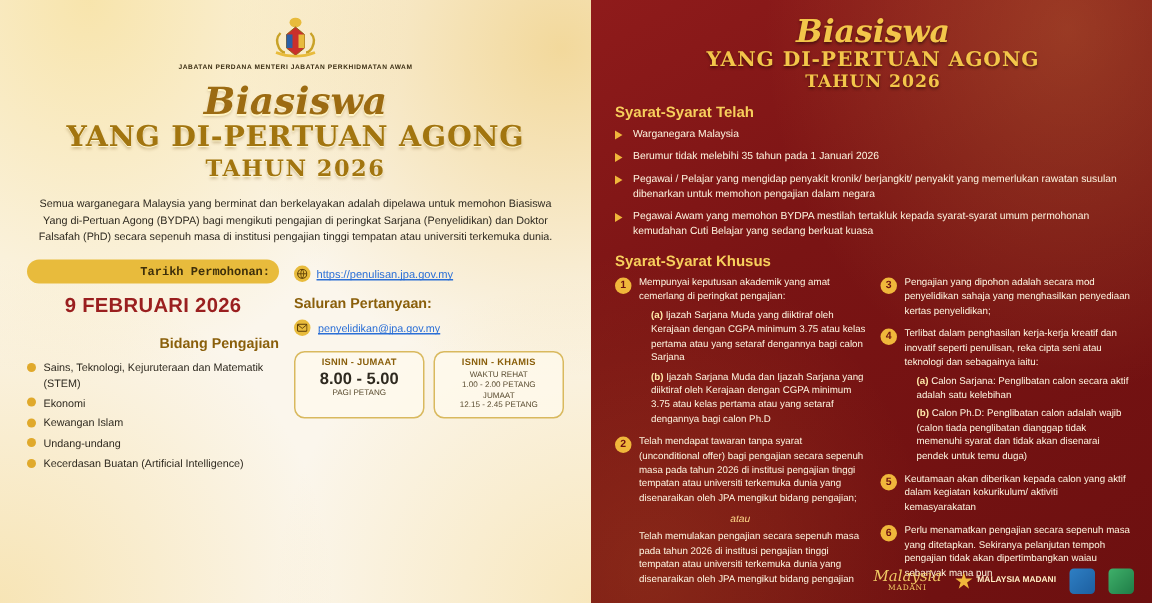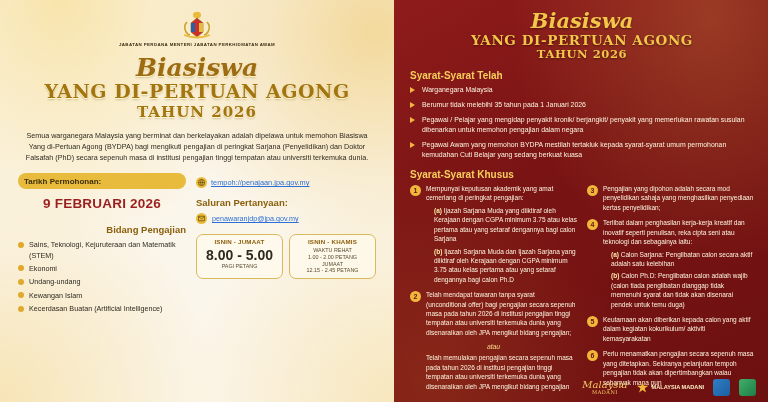--- a/index.html
+++ b/index.html
@@ -65,23 +65,24 @@
     text-align: center;
   }
 
   .two-col { display: flex; gap: 10px; margin-top: 10px; }
   .col-left { width: 168px; }
   .col-right { flex: 1; }
 
   .pill {
     background: #e8bb3c;
     border-radius: 12px;
-    text-align: left;
+    text-align: right;
     font-size: 8px; font-weight: bold; color: #3e2f0a;
     padding: 3.5px 6px;
+    font-family: Liberation Mono, monospace;
   }
   .date-big {
     text-align: center; font-weight: bold; color: #9a1f1f;
     font-size: 13.5px; margin-top: 7px; letter-spacing: .2px;
   }
   .date-sep { text-align: center; font-size: 7.5px; color: #3a3226; margin-top: 1px; }
 
   .sec-title {
     font-weight: bold; font-size: 9px; color: #8a5f0b; margin-bottom: 3px;
   }
@@ -117,21 +118,21 @@
   .contact { display: flex; align-items: center; gap: 5px; margin-top: 5px; }
   .contact .txt { font-size: 7.2px; color: #2f2a20; }
   .contact .txt.mail { color: #2b6fd6; text-decoration: underline; }
 
   .hours { display: flex; gap: 6px; margin-top: 10px; }
   .hours .hbox {
     flex: 1; border: 1px solid #d9b95e; border-radius: 7px;
     padding: 3px 2px 4px; text-align: center; background: rgba(255,251,238,.7);
   }
   .hours .hday { font-size: 6.2px; font-weight: bold; color: #8a5f0b; letter-spacing: .2px; }
-  .hours .htime { font-size: 14px; font-weight: bold; color: #2f2a20; margin-top: 2px; }
+  .hours .htime { font-size: 11px; font-weight: bold; color: #2f2a20; margin-top: 2px; }
   .hours .hsub { font-size: 5.4px; color: #5a4c30; line-height: 1.25; }
 
   
   .right {
     position: relative;
     width: 374px; height: 402px;
     background: linear-gradient(150deg, #8f1b1b 0%, #7a1414 40%, #6d1010 100%);
     color: #fff7e3;
     overflow: hidden;
   }
@@ -249,48 +250,48 @@
 
         <div class="col-left">
           <div class="pill">Tarikh Permohonan:</div>
           <div class="date-big">9 FEBRUARI 2026</div>
 
           <div class="bidang">
             <div class="sec-title">Bidang Pengajian</div>
             <ul class="blist">
               <li><span class="dot"></span><span>Sains, Teknologi, Kejuruteraan dan Matematik (STEM)</span></li>
               <li><span class="dot"></span><span>Ekonomi</span></li>
+              <li><span class="dot"></span><span>Kewangan Islam</span></li>
               <li><span class="dot"></span><span>Undang-undang</span></li>
-              <li><span class="dot"></span><span>Kewangan Islam</span></li>
               <li><span class="dot"></span><span>Kecerdasan Buatan (Artificial Intelligence)</span></li>
             </ul>
           </div>
         </div>
 
         <div class="col-right">
           <div class="link-row">
             <span class="ico">
               <svg viewBox="0 0 16 16">
                   <circle cx="8" cy="8" r="7" fill="none" stroke="#5b3d05" stroke-width="1.6"></circle>
                   <path d="M1 8h14M8 1c3 3 3 11 0 14M8 1C5 4 5 12 8 15" fill="none" stroke="#5b3d05" stroke-width="1.3"></path>
                 </svg>
             </span>
-            <span class="lnk">tempoh://penajaan.jpa.gov.my</span>
+            <span class="lnk">https://penulisan.jpa.gov.my</span>
           </div>
 
           <div class="saluran">
             <div class="sec-title">Saluran Pertanyaan:</div>
             <div class="contact">
               <span class="ico">
                 <svg viewBox="0 0 16 12">
                     <rect x=".8" y=".8" width="14.4" height="10.4" rx="1.4" fill="none" stroke="#5b3d05" stroke-width="1.6"></rect>
                     <path d="M1.4 1.6 8 7l6.6-5.4" fill="none" stroke="#5b3d05" stroke-width="1.4"></path>
                   </svg>
               </span>
-              <span class="txt mail">penawaranjdp@jpa.gov.my</span>
+              <span class="txt mail">penyelidikan@jpa.gov.my</span>
             </div>
           </div>
 
           <div class="hours">
             <div class="hbox">
               <div class="hday">ISNIN - JUMAAT</div>
               <div class="htime">8.00 - 5.00</div>
               <div class="hsub">PAGI  PETANG</div>
             </div>
             <div class="hbox">

